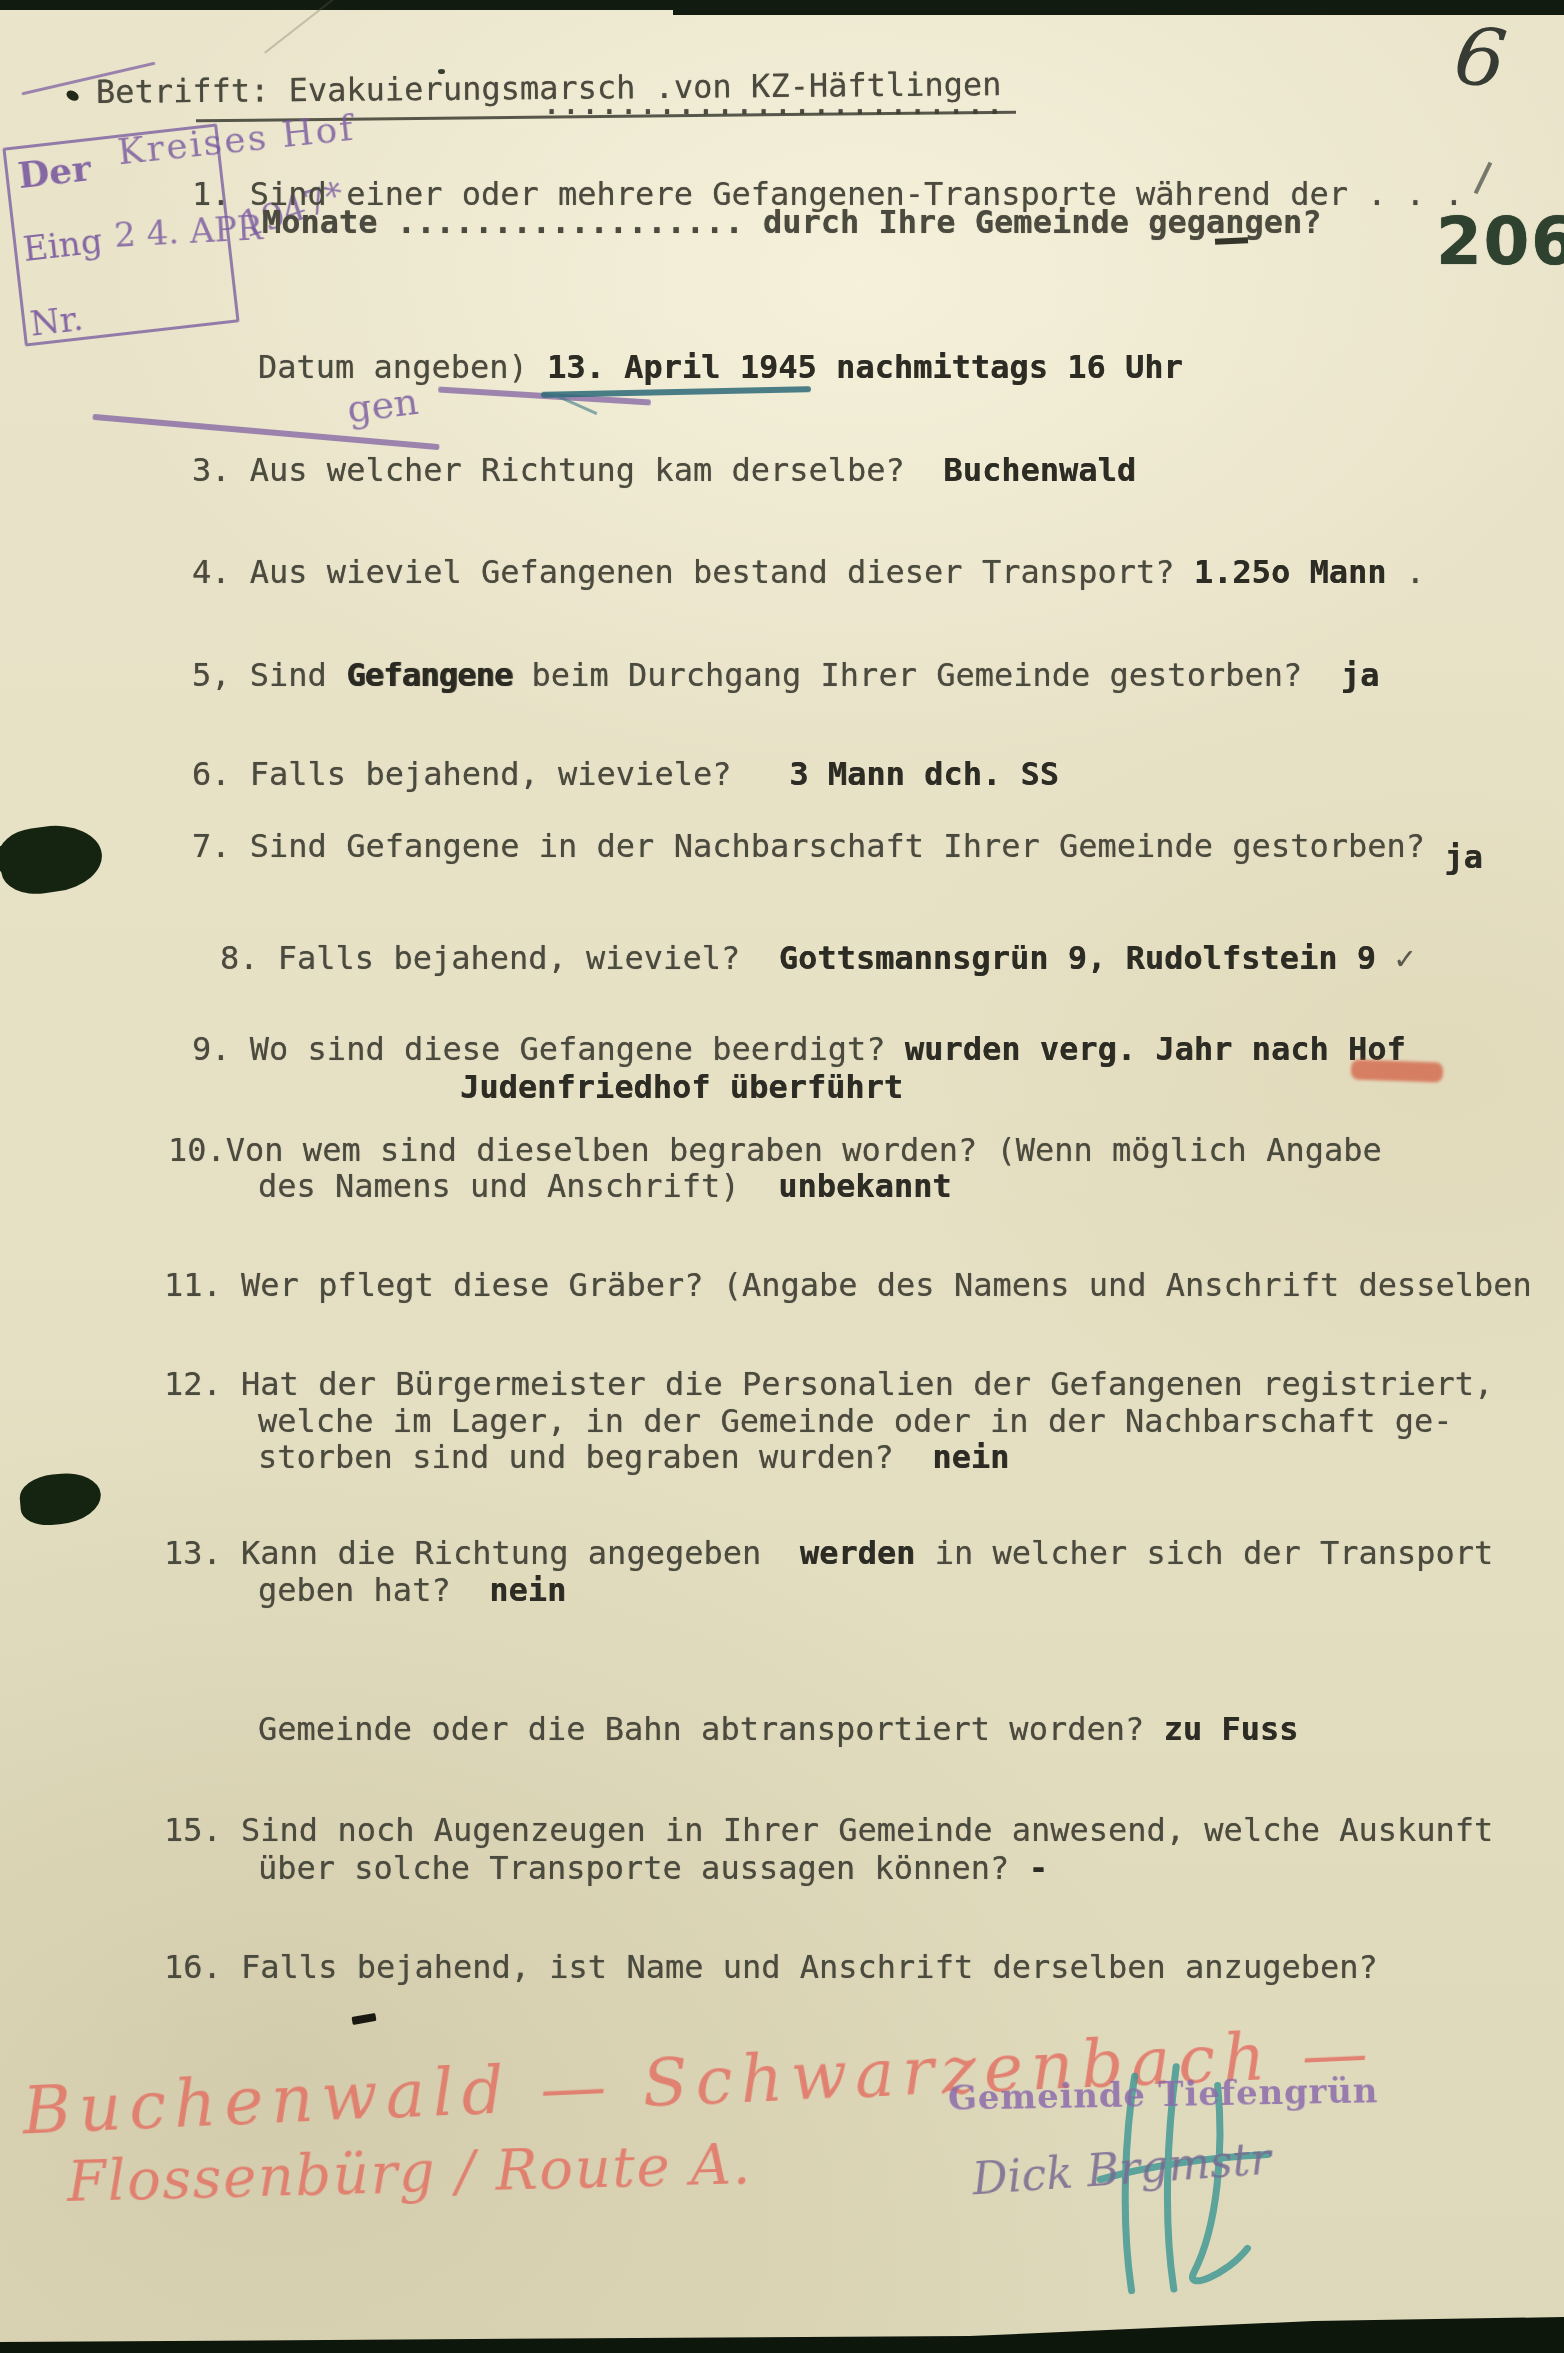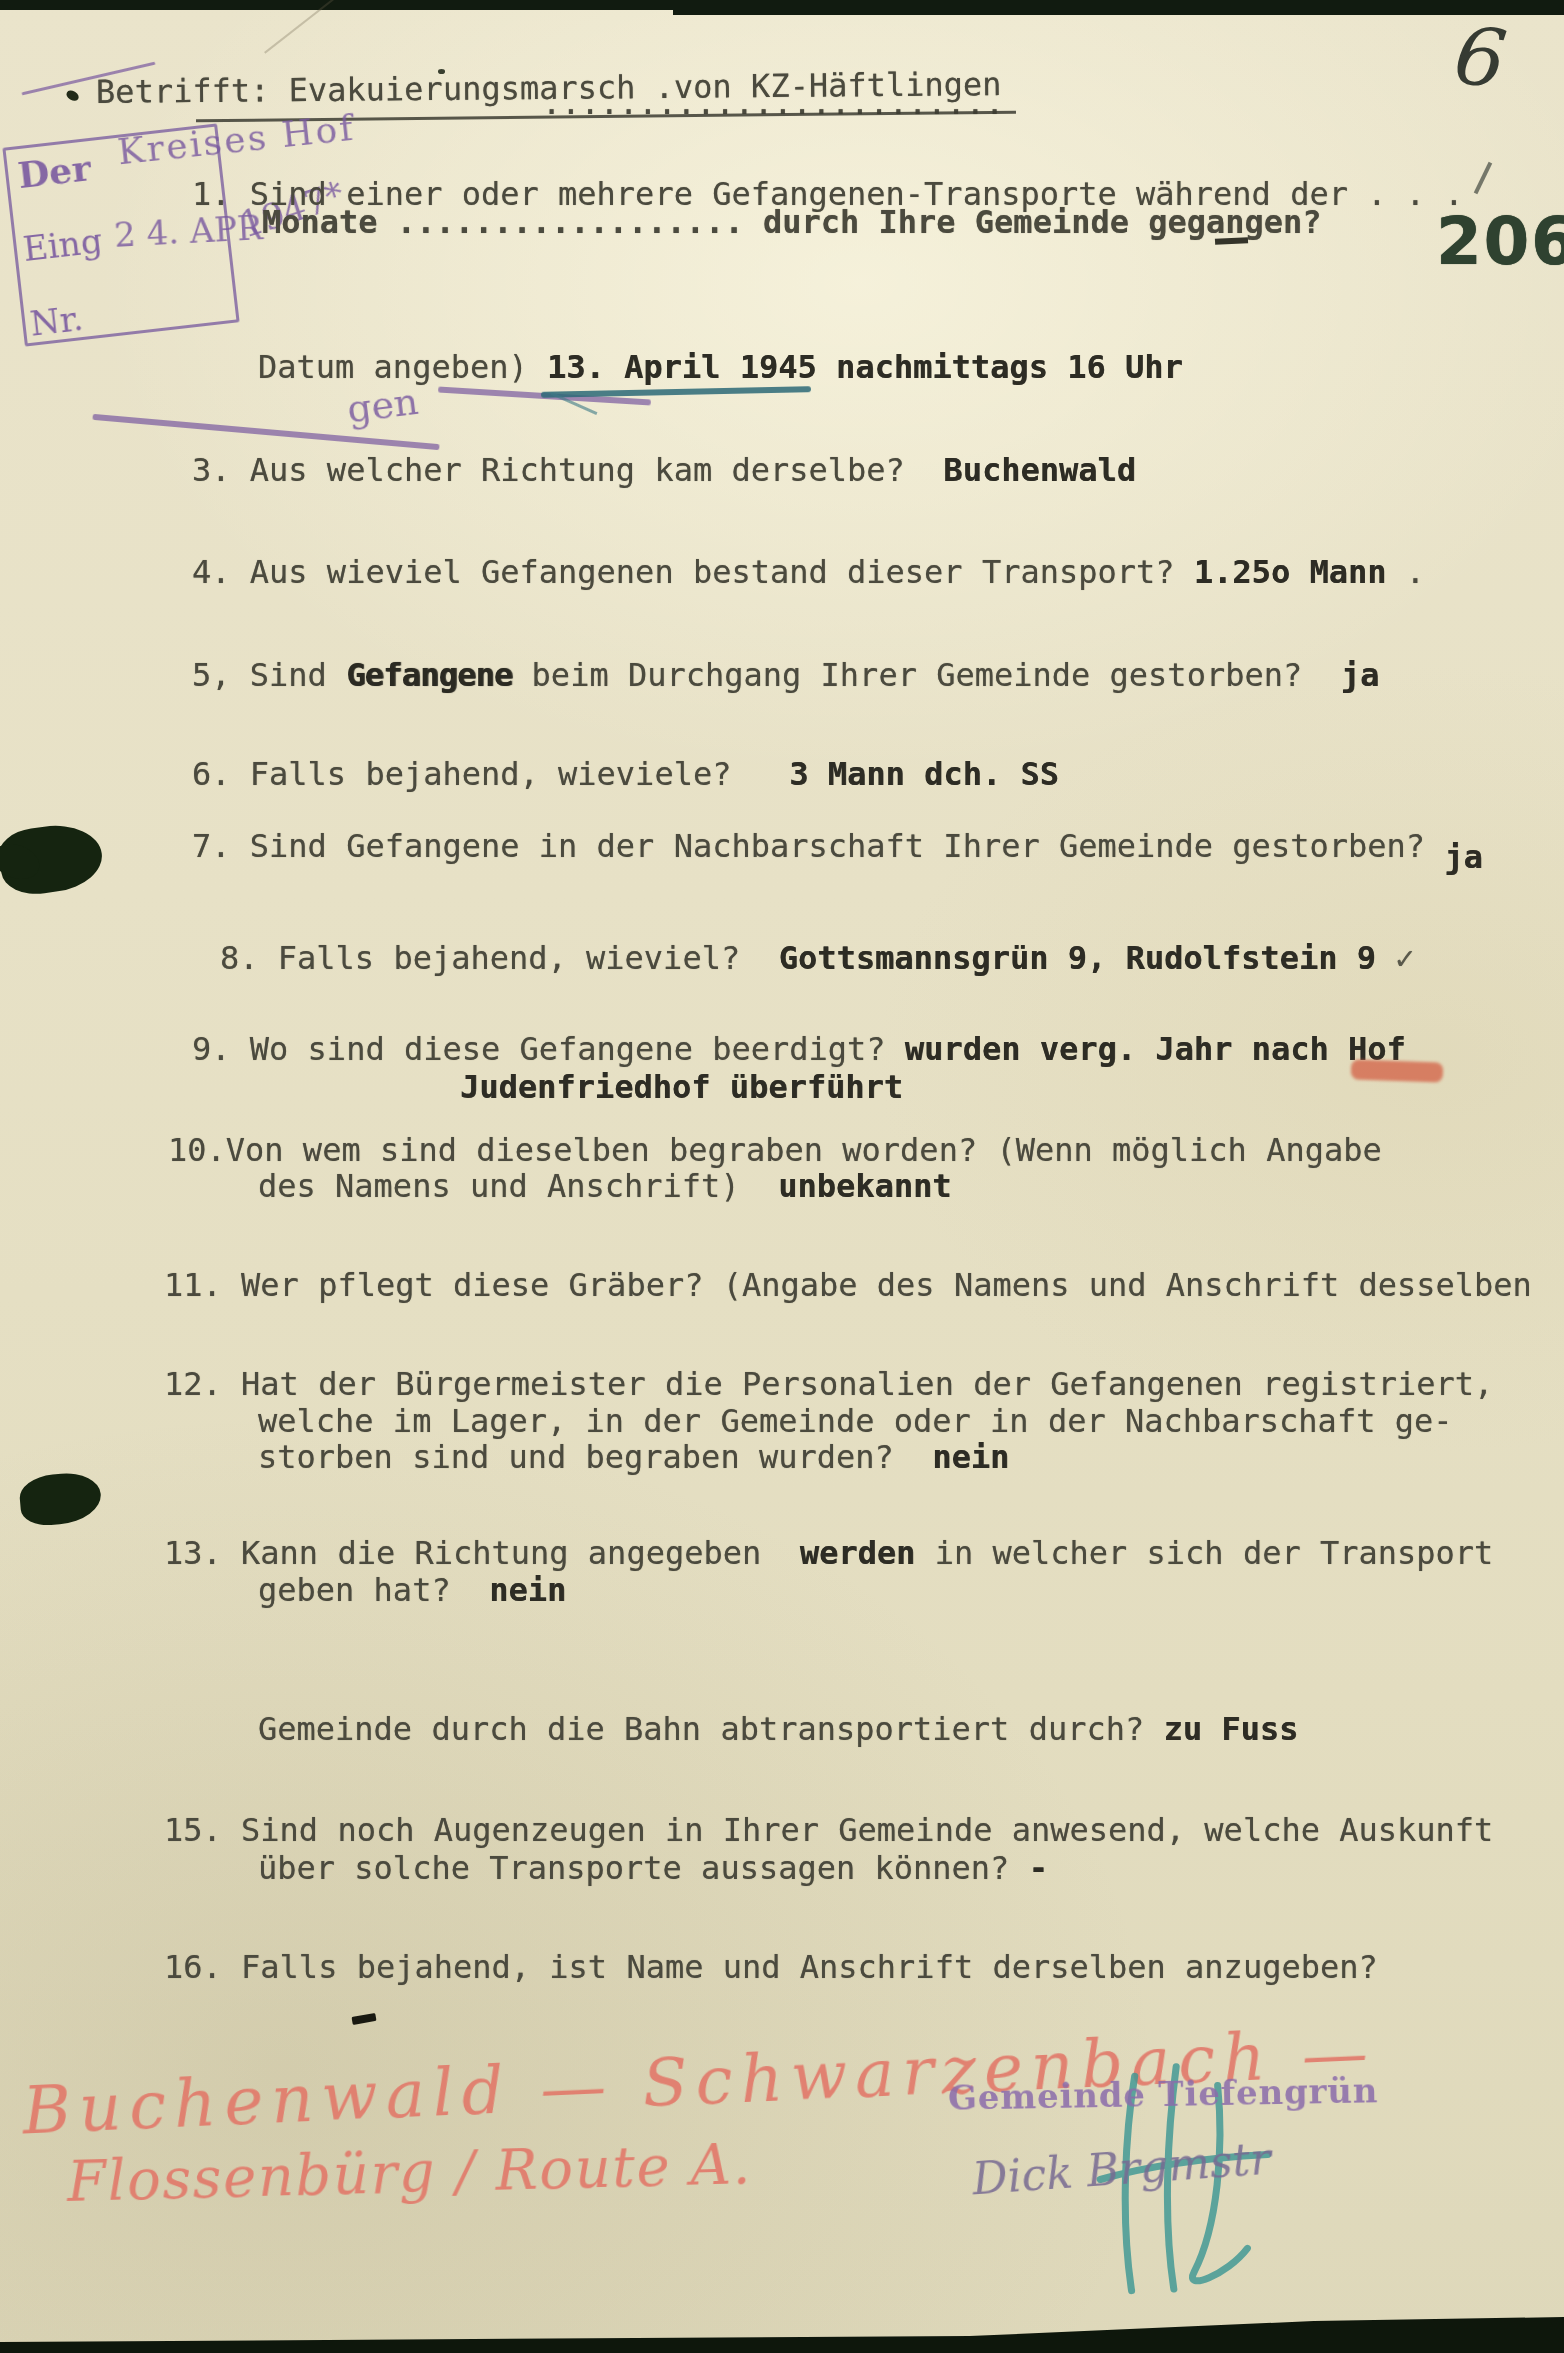--- a/index.html
+++ b/index.html
@@ -96,21 +96,21 @@
 
   <div class="tline" style="left:164px;top:1267px;">11. Wer pflegt diese Gräber? (Angabe des Namens und Anschrift desselben</div>
 
   <div class="tline" style="left:164px;top:1366px;">12. Hat der Bürgermeister die Personalien der Gefangenen registriert,</div>
   <div class="tline" style="left:258px;top:1403px;">welche im Lager, in der Gemeinde oder in der Nachbarschaft ge-</div>
   <div class="tline" style="left:258px;top:1439px;"><span>storben sind und begraben wurden?  </span><span class="seg-a">nein</span></div>
 
   <div class="tline" style="left:164px;top:1535px;"><span>13. Kann die Richtung angegeben  </span><span class="seg-a">werden</span><span> in welcher sich der Transport</span></div>
   <div class="tline" style="left:258px;top:1572px;"><span>geben hat?  </span><span class="seg-a">nein</span></div>
 
-  <div class="tline" style="left:258px;top:1711px;"><span>Gemeinde durch die Bahn abtransportiert durch? </span><span class="seg-a">zu Fuss</span></div>
+  <div class="tline" style="left:258px;top:1711px;"><span>Gemeinde oder die Bahn abtransportiert worden? </span><span class="seg-a">zu Fuss</span></div>
 
   <div class="tline" style="left:164px;top:1812px;">15. Sind noch Augenzeugen in Ihrer Gemeinde anwesend, welche Auskunft</div>
   <div class="tline" style="left:258px;top:1850px;"><span>über solche Transporte aussagen können? </span><span class="seg-a">-</span></div>
 
   <div class="tline" style="left:164px;top:1949px;">16. Falls bejahend, ist Name und Anschrift derselben anzugeben?</div>
 
   <div class="shape" style="left:352px;top:2015px;width:23.5px;height:7.8px;background:#191911;transform:rotate(-10deg);border-radius:1.6px;"></div>
 
   <div class="hand" style="left:22px;top:2043px;font-size:66px;letter-spacing:7.8px;color:#e2796a;transform:rotate(-2.5deg);filter:blur(0.3px);opacity:.9;">Buchenwald — Schwarzenbach —</div>
   <div class="hand" style="left:67px;top:2140px;font-size:56px;letter-spacing:1.6px;color:#e2796a;transform:rotate(-1.5deg);filter:blur(0.3px);opacity:.9;">Flossenbürg / Route A.</div>

